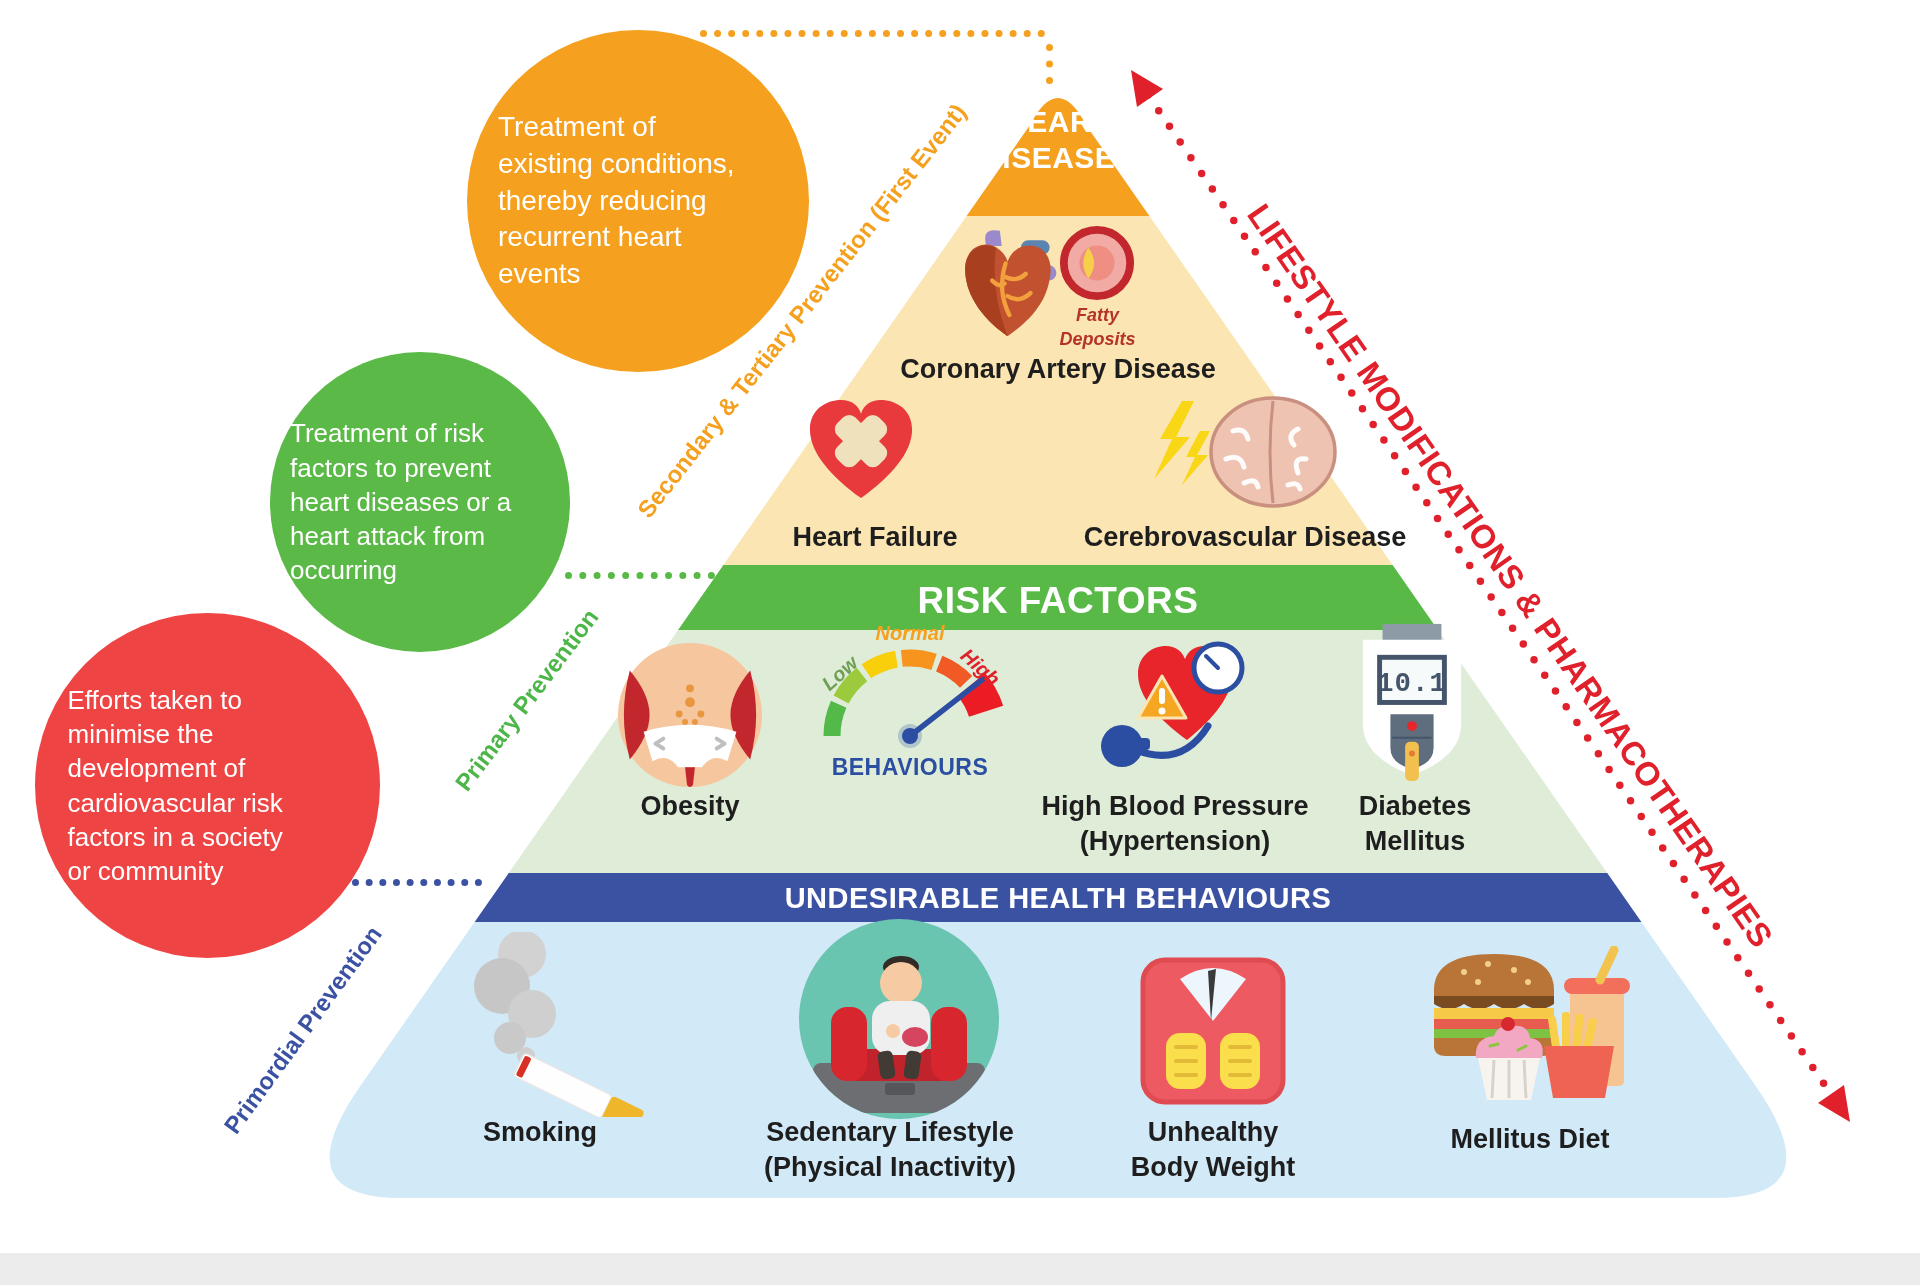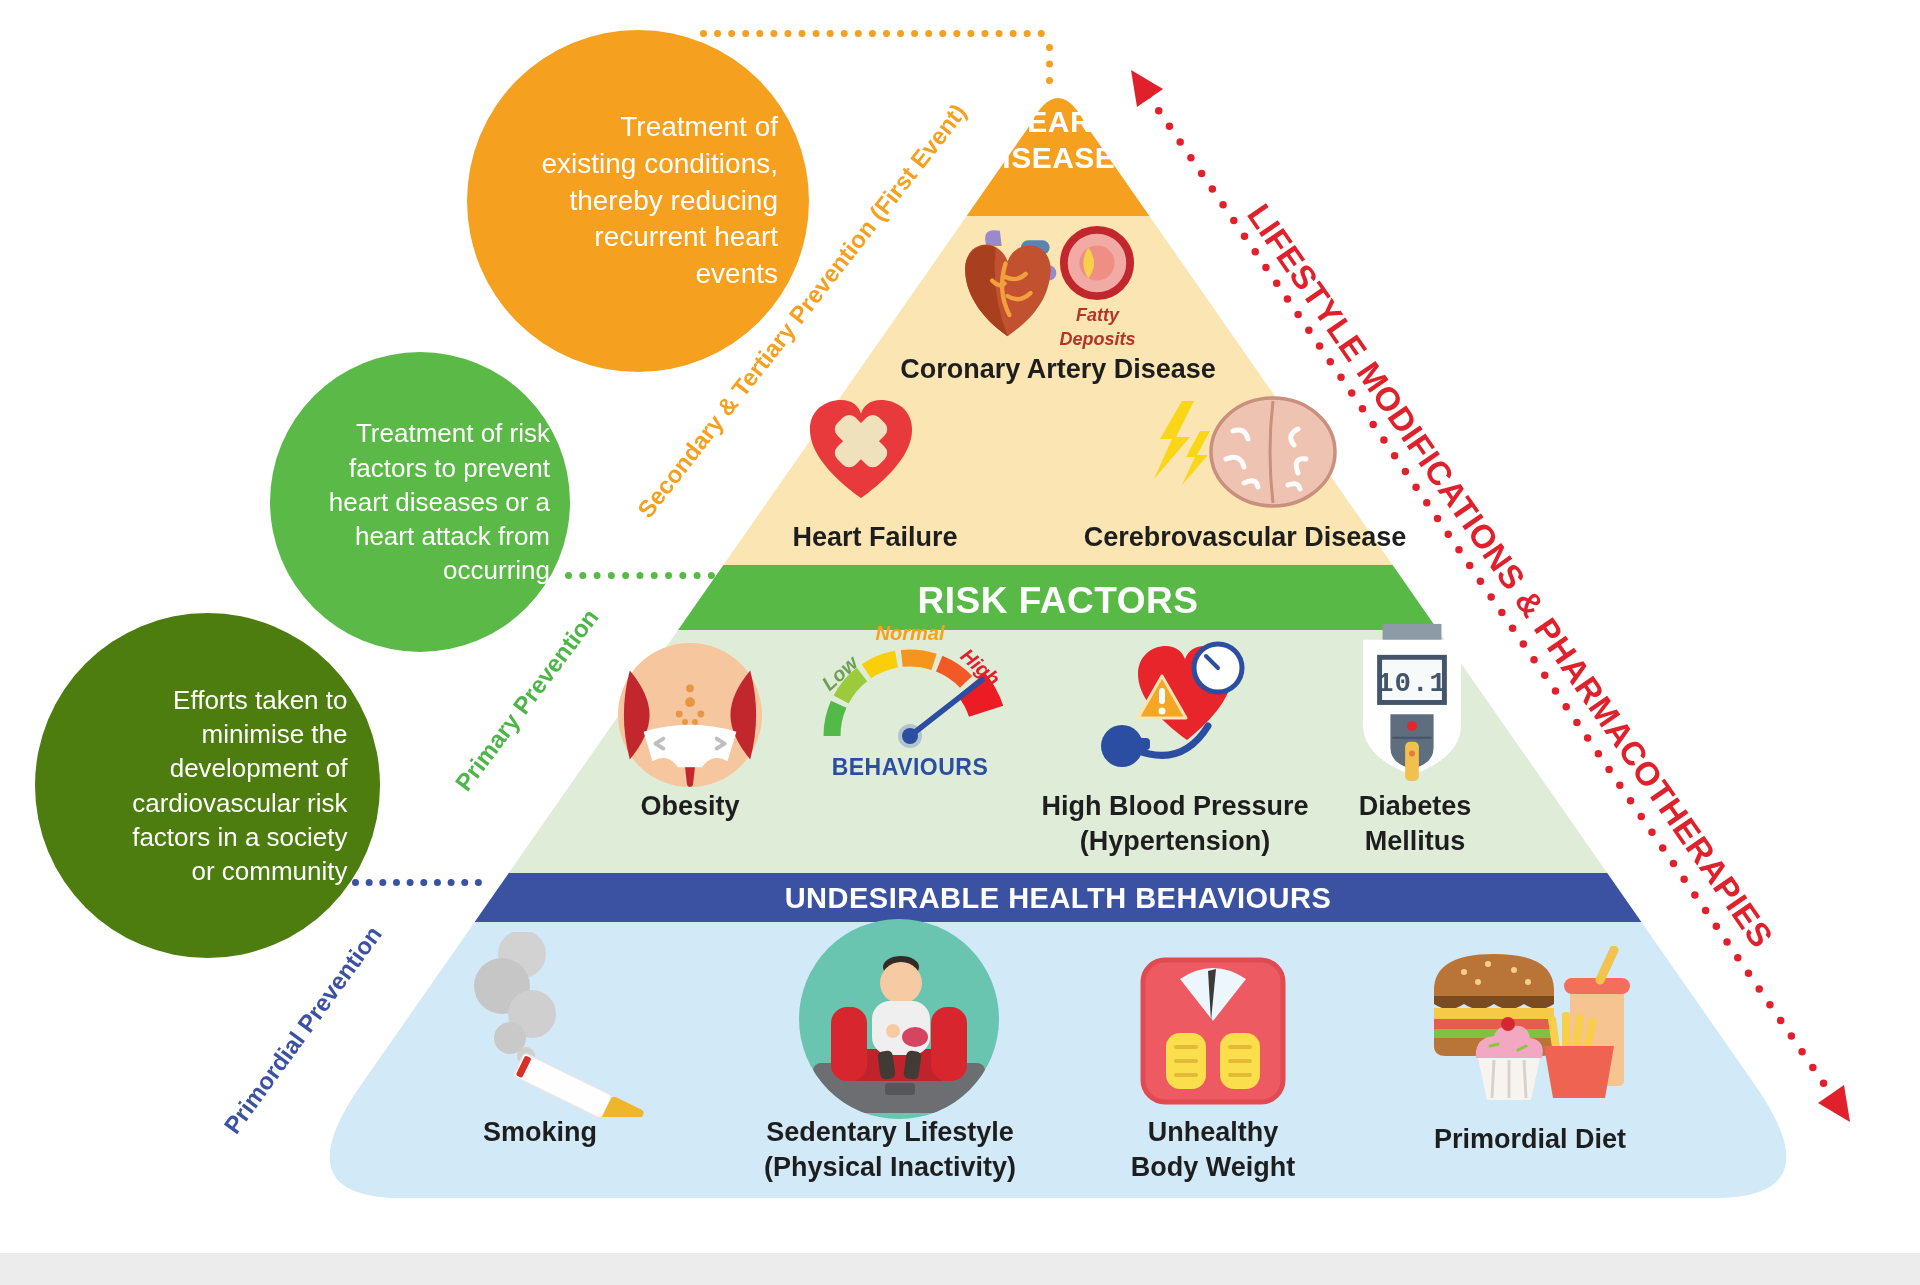--- a/index.html
+++ b/index.html
@@ -3,21 +3,21 @@
 <meta charset="utf-8">
 <style>
   html,body{margin:0;padding:0;background:#fff;}
   #stage{
     position:relative;width:1920px;height:1285px;overflow:hidden;background:#ffffff;
     font-family:"Liberation Sans","DejaVu Sans",sans-serif;
   }
   .abs{position:absolute;}
   .callout{
     border-radius:50%;display:flex;align-items:center;justify-content:center;
-    text-align:right;color:#fff;
+    text-align:left;color:#fff;
   }
   .callout .txt{white-space:pre-line;line-height:1.32;}
   .lbl{
     color:#1e1e1e;font-weight:700;text-align:center;white-space:pre-line;
     line-height:1.3;
   }
   .bandhead{color:#fff;font-weight:700;text-align:center;letter-spacing:.5px;}
   .edge{font-weight:700;white-space:nowrap;text-align:center;}
   .dot-h{border-top:7px dotted;height:0;}
   .dot-v{border-left:7px dotted;width:0;}
@@ -251,42 +251,42 @@
       <line x1="72" y1="100" x2="80" y2="98"></line>
         <line x1="100" y1="104" x2="108" y2="100"></line>
     </g>
     <path d="M60 112 L122 112 L113 154 L69 154 Z" fill="#F7F3EE"></path>
     <g stroke="#D8D2CA" stroke-width="3">
       <line x1="76" y1="114" x2="74" y2="152"></line>
         <line x1="91" y1="114" x2="91" y2="152"></line>
         <line x1="106" y1="114" x2="108" y2="152"></line>
     </g>
   </svg>
-  <div class="abs lbl" style="left:1405px;top:1122px;width:250px;font-size:27px;">Primordial Diet</div>
+  <div class="abs lbl" style="left:1405px;top:1122px;width:250px;font-size:27px;">Mellitus Diet</div>
 
   <div class="abs dot-h" style="left:700px;top:30px;width:345px;border-color:#F5A01E;"></div>
   <div class="abs dot-v" style="left:1046px;top:44px;height:40px;border-color:#F5A01E;"></div>
   <div class="abs dot-h" style="left:565px;top:572px;width:150px;border-color:#58B947;"></div>
   <div class="abs dot-h" style="left:352px;top:879px;width:130px;border-color:#3B52A3;"></div>
 
   <div class="abs callout" style="left:467px;top:30px;width:342px;height:342px;background:#F5A01E;">
     <div class="txt" style="width:280px;font-size:28px;">Treatment of
 existing conditions,
 thereby reducing
 recurrent heart
 events</div>
   </div>
   <div class="abs callout" style="left:270px;top:352px;width:300px;height:300px;background:#5BB947;">
     <div class="txt" style="width:260px;font-size:26px;">Treatment of risk
 factors to prevent
 heart diseases or a
 heart attack from
 occurring</div>
   </div>
-  <div class="abs callout" style="left:35px;top:613px;width:345px;height:345px;background:#4d7c0f;">
+  <div class="abs callout" style="left:35px;top:613px;width:345px;height:345px;background:#ef4444;">
     <div class="txt" style="width:280px;font-size:26px;">Efforts taken to
 minimise the
 development of
 cardiovascular risk
 factors in a society
 or community</div>
   </div>
 
   <div class="abs edge" style="left:472px;top:297px;width:660px;font-size:24px;color:#F5A01E;transform:rotate(-52deg);">Secondary &amp; Tertiary Prevention (First Event)</div>
   <div class="abs edge" style="left:377px;top:686px;width:300px;font-size:24px;color:#4CB648;transform:rotate(-53deg);">Primary Prevention</div>

